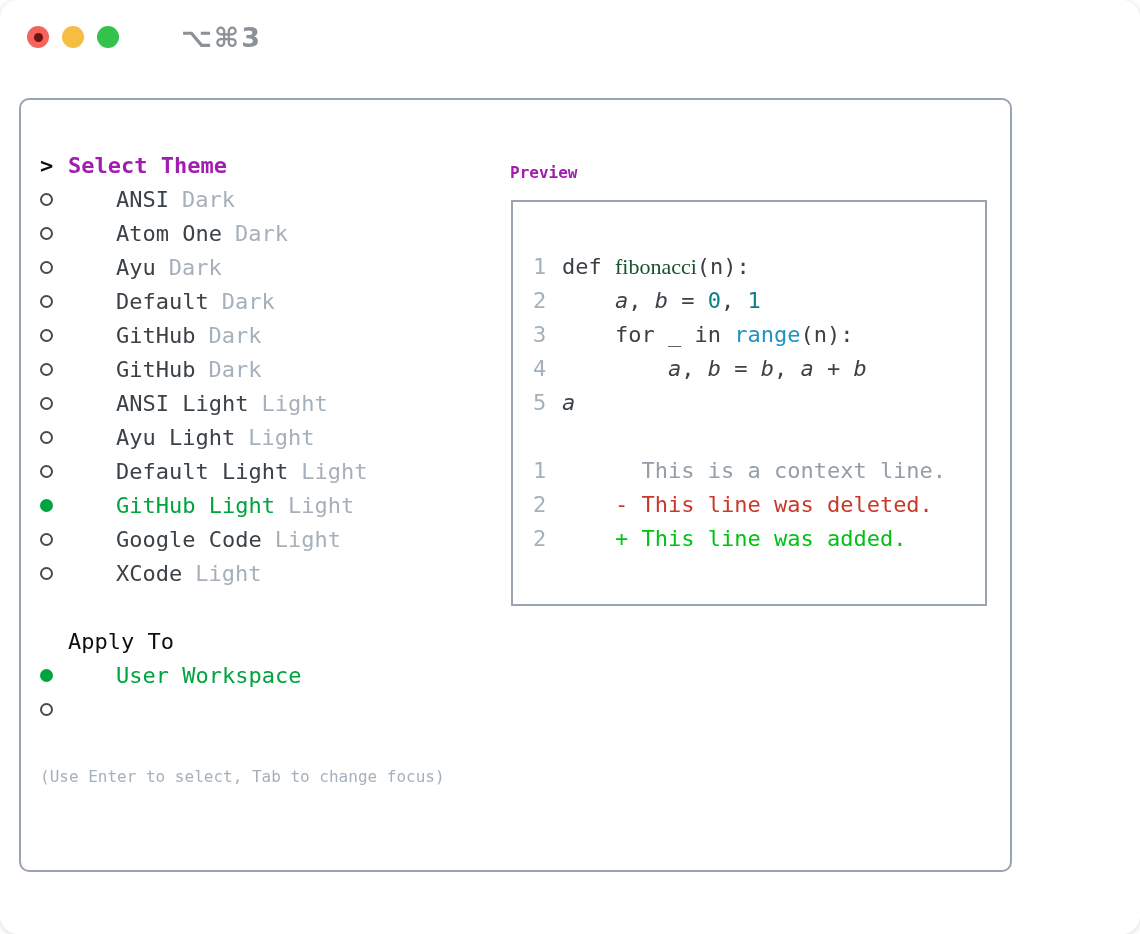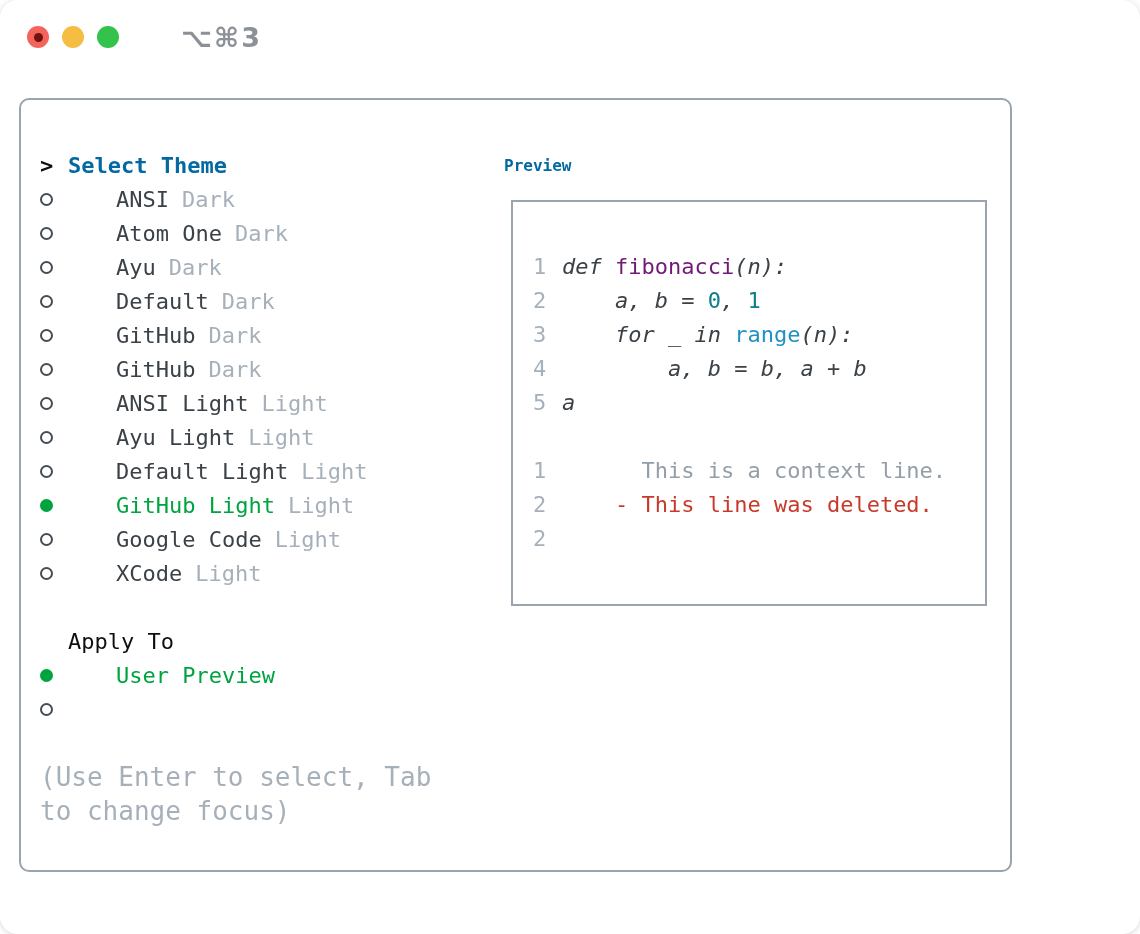--- a/index.html
+++ b/index.html
@@ -30,39 +30,39 @@
   }
   .left-col{width:460px;flex:none;}
   .right-col{flex:none;}
   .row{height:34px;display:flex;align-items:center;font-size:22px;color:#3a4147;white-space:pre;}
   .row.blank{height:34px;}
   .bullet-col{width:28px;flex:none;display:flex;align-items:center;}
   .prompt{width:28px;flex:none;font-weight:bold;color:#0d1013;}
   .indent{width:28px;flex:none;}
   .radio{width:13px;height:13px;border-radius:50%;border:2px solid #454c53;background:transparent;}
   .radio.sel{background:#00a43f;border-color:#00a43f;}
-  .hdr-text{font-weight:bold;color:#0369a1;}
+  .hdr-text{font-weight:bold;color:#a21caf;}
   .subhdr-text{color:#0d1013;}
   .label{color:#3a4147;margin-left:48px;}
   .label.sel-label{color:#00a43f;}
   .suffix{color:#a6b0ba;margin-left:13px;}
   .footer{
-    margin-top:34px;width:430px;font-size:26px;line-height:34px;color:#a6b0ba;
+    margin-top:34px;width:430px;font-size:16px;line-height:34px;color:#a6b0ba;
   }
   
-  .preview-title-row{height:34px;display:flex;align-items:center;margin-left:4px;}
+  .preview-title-row{height:34px;display:flex;align-items:flex-end;margin-left:10px;}
   .preview-box{
     margin-left:11px;margin-top:18px;width:476px;height:406px;
     border:2px solid #9aa4b0;padding:48px 0 0 20px;
   }
   .pline{height:34px;display:flex;align-items:baseline;font-size:22px;line-height:34px;white-space:pre;}
   .ln{color:#a6b0ba;width:14px;flex:none;margin-right:15px;}
   .tok{white-space:pre;}
-  .p{color:#3a4147;font-style:italic;}
-  .fn{color:#701a75;}
+  .p{color:#3a4147;}
+  .fn{color:#14532d;font-family:Liberation Serif, serif;}
   .num{color:#0c7f87;}
   .bi{color:#2191c4;}
   .var{color:#3a4147;font-style:italic;}
   .ctx{color:#949ea7;}
   .del{color:#c8392b;}
   .add{color:#00c213;}
 </style>
 </head>
 <body>
 
@@ -101,38 +101,38 @@
         </div>
 
       <div class="row blank"></div>
 
       <div class="row">
         <span class="indent"></span>
         <span class="subhdr-text">Apply To</span>
       </div>
 
       <div id="apply-items">
-          <div class="row"><span class="bullet-col"><span class="radio sel"></span></span><span class="label sel-label">User Preview</span></div>
+          <div class="row"><span class="bullet-col"><span class="radio sel"></span></span><span class="label sel-label">User Workspace</span></div>
           <div class="row"><span class="bullet-col"><span class="radio"></span></span></div>
         </div>
 
       <div class="footer">(Use Enter to select, Tab to change focus)</div>
     </div>
 
     <div class="right-col">
       <div class="preview-title-row">
         <span class="hdr-text">Preview</span>
       </div>
       <div class="preview-box" id="preview-box">
           <div class="pline"><span class="ln">1</span><span class="tok p">def </span><span class="tok fn">fibonacci</span><span class="tok p">(n):</span></div>
           <div class="pline"><span class="ln">2</span><span class="tok p">    </span><span class="tok var">a</span><span class="tok p">, </span><span class="tok var">b</span><span class="tok p"> = </span><span class="tok num">0</span><span class="tok p">, </span><span class="tok num">1</span></div>
           <div class="pline"><span class="ln">3</span><span class="tok p">    for _ in </span><span class="tok bi">range</span><span class="tok p">(n):</span></div>
           <div class="pline"><span class="ln">4</span><span class="tok p">        </span><span class="tok var">a</span><span class="tok p">, </span><span class="tok var">b</span><span class="tok p"> = </span><span class="tok var">b</span><span class="tok p">, </span><span class="tok var">a</span><span class="tok p"> + </span><span class="tok var">b</span></div>
           <div class="pline"><span class="ln">5</span><span class="tok var">a</span></div>
           <div class="pline"></div>
           <div class="pline"><span class="ln">1</span><span class="tok ctx">      This is a context line.</span></div>
           <div class="pline"><span class="ln">2</span><span class="tok del">    - This line was deleted.</span></div>
-          <div class="pline"><span class="ln">2</span></div>
+          <div class="pline"><span class="ln">2</span><span class="tok add">    + This line was added.</span></div>
         </div>
     </div>
 
   </div>
 </div>
 
 </body></html>

